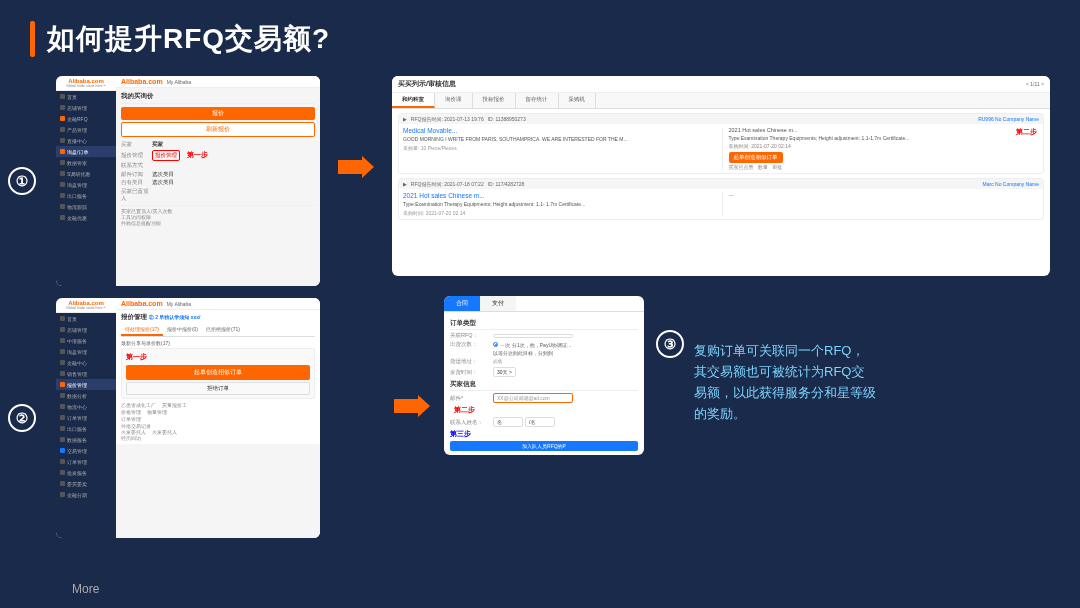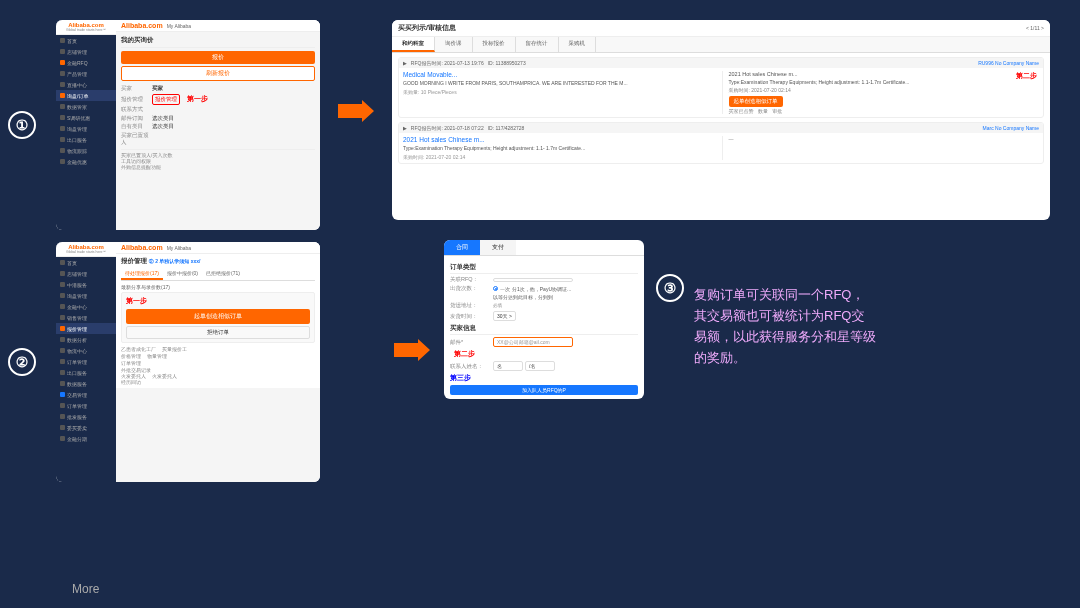--- a/index.html
+++ b/index.html
@@ -274,21 +274,21 @@
       display: flex;
       align-items: center;
       justify-content: center;
       font-size: 14px;
       font-weight: bold;
       flex-shrink: 0;
       margin-top: 4px;
     }
 
     .tip-text {
-      color: #f0abfc;
+      color: #7dd3fc;
       font-size: 13px;
       line-height: 1.6;
       font-weight: 400;
       margin-top: 15px;
     }
 
     
     .contract-screenshot {
       background: #fff;
       border-radius: 6px;
@@ -433,20 +433,24 @@
       border-radius: 2px;
       display: inline-block;
       padding: 1px 2px;
     }
   </style>
 </head>
 <body>
 
 <div class="page-container">
 
+  <div class="title-area">
+    <div class="title-bar"></div>
+    <h1 class="main-title">如何提升RFQ交易额?</h1>
+  </div>
 
   <div class="content-area">
 
     <div class="left-column">
 
       <div class="section-wrapper">
         <div class="circle-num">①</div>
         <div class="screenshot-box screenshot-box-1">
           <div class="ali-ui">
 

